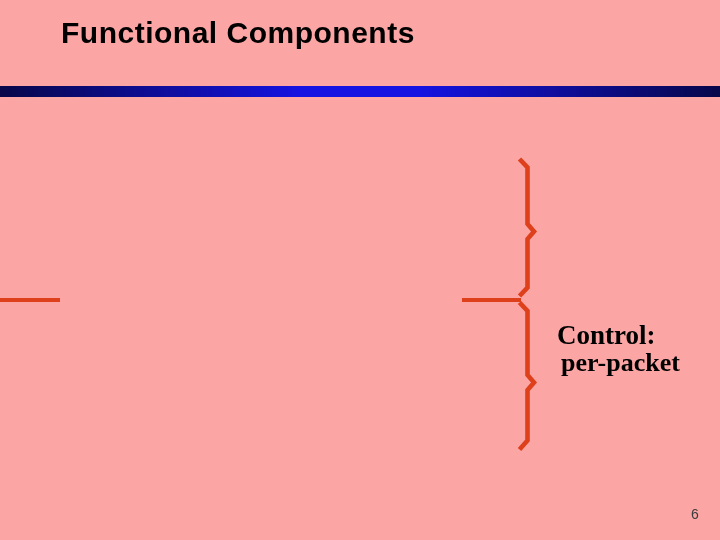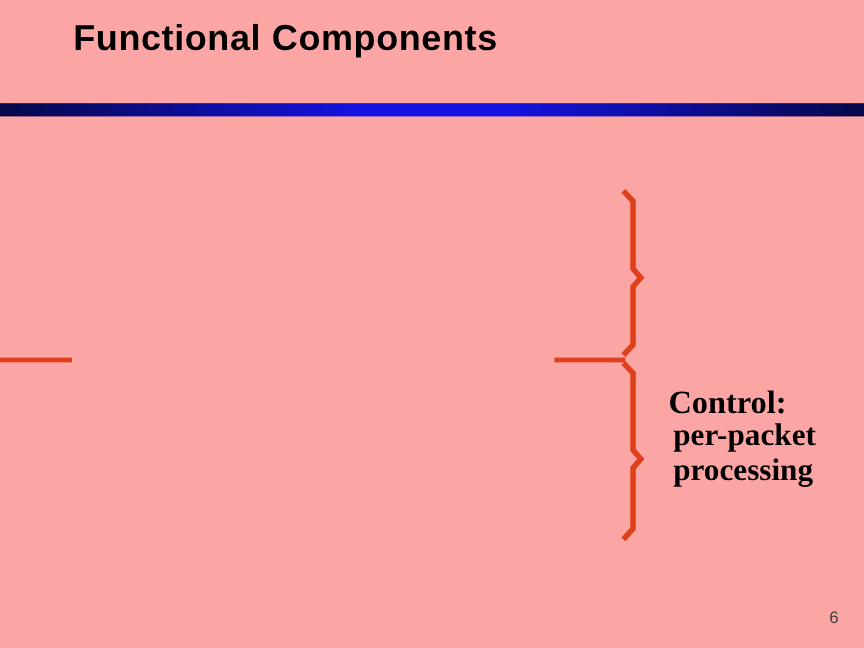--- a/index.html
+++ b/index.html
@@ -108,18 +108,17 @@
   <svg class="brace-layer" viewBox="0 0 720 540">
     <polyline class="brace" points="519.5,159 527.5,167.5 527.5,224 534,231.5 527.5,239 527.5,287.5 519.5,296"></polyline>
     <polyline class="brace" points="519.5,302.5 527.5,311 527.5,375 534,382.5 527.5,390 527.5,440.5 519.5,449.5"></polyline>
   </svg>
 
 
   <div class="label datapath-heading">Control:</div>
 
   <div class="label datapath-detail">
     <div>per-packet</div>
-    <div>processing</div>
   </div>
 
   <div class="page-number">6</div>
 
 </div>
 
 </body></html>

